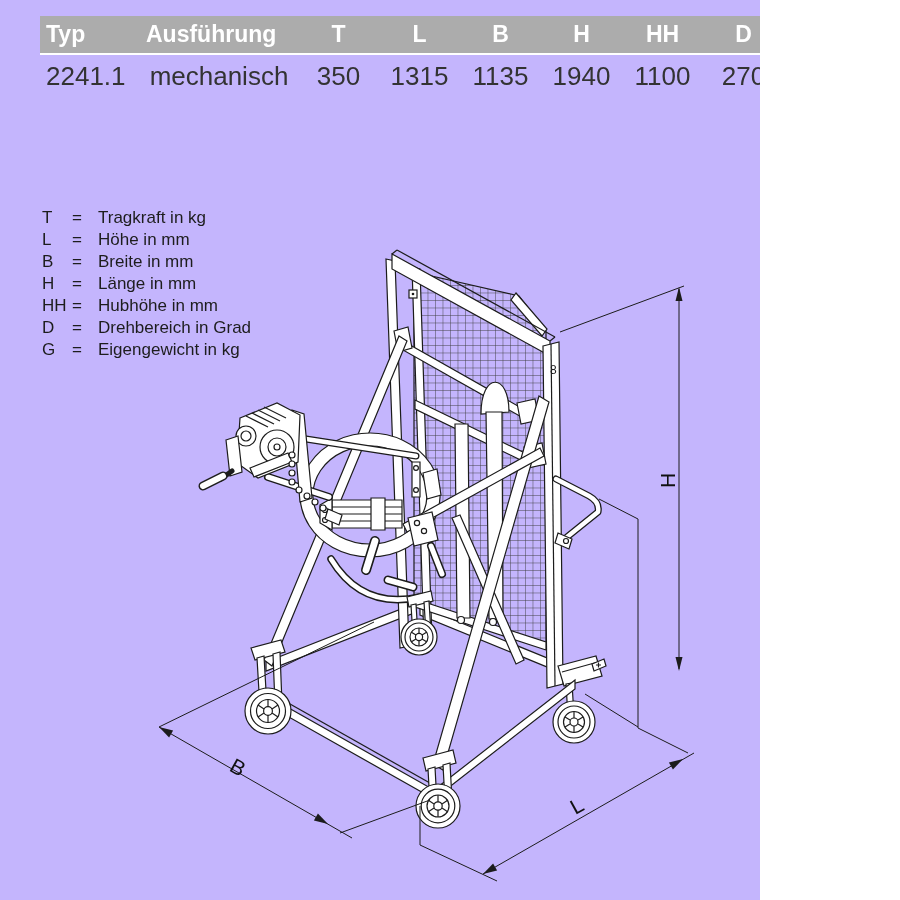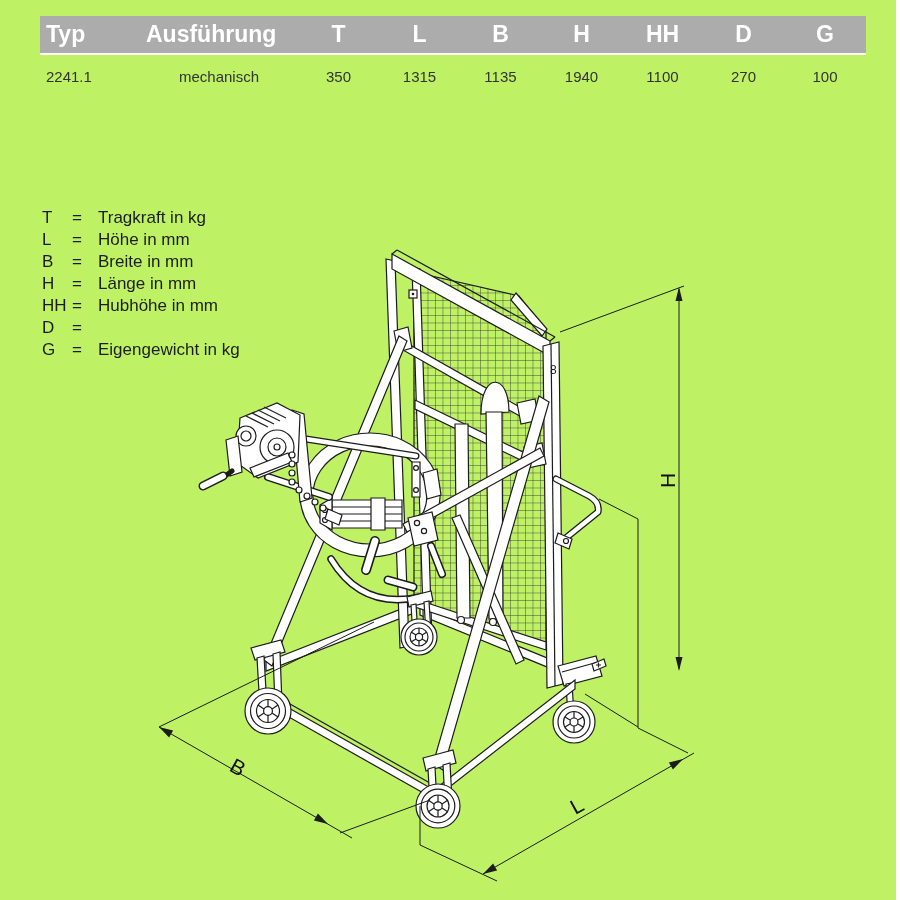--- a/index.html
+++ b/index.html
@@ -1,23 +1,23 @@
 <!DOCTYPE html>
 <html><head>
 <meta charset="utf-8">
 <style>
   html,body{margin:0;padding:0;background:#fff;}
-  #page{position:relative;width:896px;height:900px;background:#bef264;overflow:hidden;
+  #page{position:relative;width:760px;height:900px;background:#c4b5fd;overflow:hidden;
         font-family:"Liberation Sans","DejaVu Sans",sans-serif;}
   
   #spec{position:absolute;left:40px;top:16px;width:826px;border-collapse:collapse;table-layout:fixed;}
   #spec th{background:#ACACAC;color:#fff;font-size:23px;font-weight:bold;height:37px;
            border-bottom:2px solid #fff;text-align:center;padding:0;}
   #spec th.l{text-align:left;padding-left:6px;}
-  #spec td{font-size:15px;color:#333;height:42px;text-align:center;padding:0;}
+  #spec td{font-size:26px;color:#333;height:42px;text-align:center;padding:0;}
   #spec td.l{text-align:left;padding-left:6px;}
   #spec tr.alt td{background:#DBDBDB;}
   
   #legend{position:absolute;left:42px;top:207px;font-size:17px;color:#1d1d1d;}
   #legend .row{display:flex;height:22px;line-height:22px;}
   #legend .sym{width:30px;}
   #legend .eq{width:26px;}
   
   #draw{position:absolute;left:0;top:0;width:900px;height:900px;}
   .ln{stroke:#1c1c1c;stroke-width:1.2;fill:none;}
@@ -94,20 +94,21 @@
         <span>Länge in mm</span>
       </div>
     <div class="row">
         <span class="sym">HH</span>
         <span class="eq">=</span>
         <span>Hubhöhe in mm</span>
       </div>
     <div class="row">
         <span class="sym">D</span>
         <span class="eq">=</span>
+        <span>Drehbereich in Grad</span>
       </div>
     <div class="row">
         <span class="sym">G</span>
         <span class="eq">=</span>
         <span>Eigengewicht in kg</span>
       </div>
   </div>
 
   <svg id="draw" viewBox="0 0 900 900" xmlns="http://www.w3.org/2000/svg">
     <defs>

